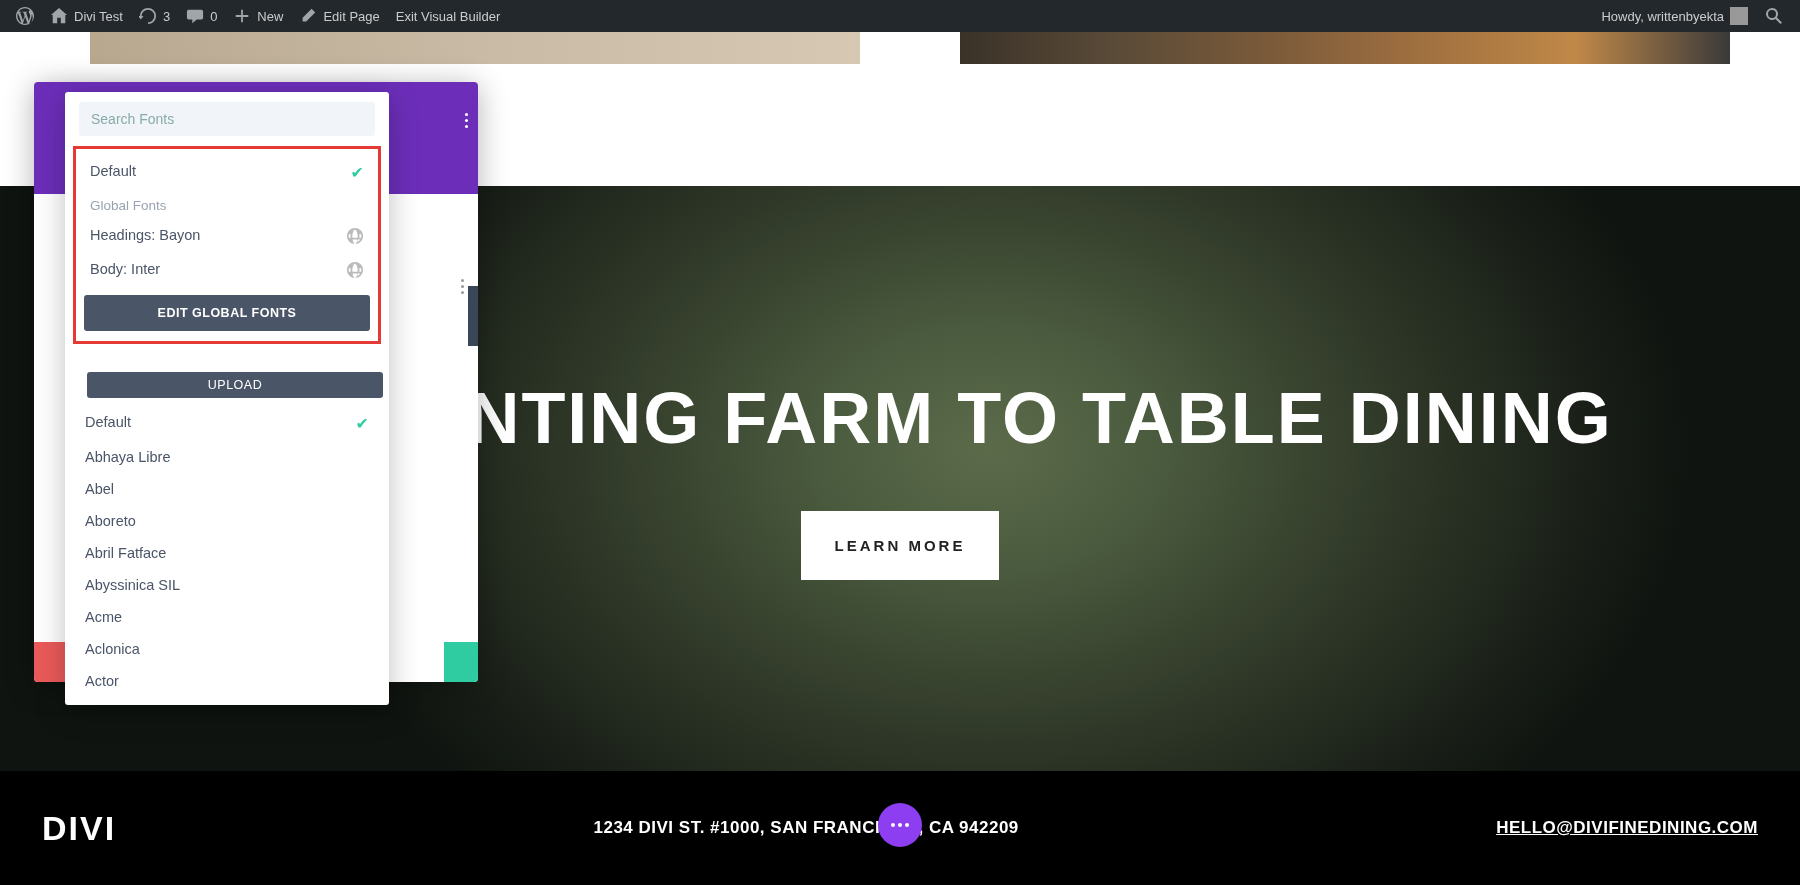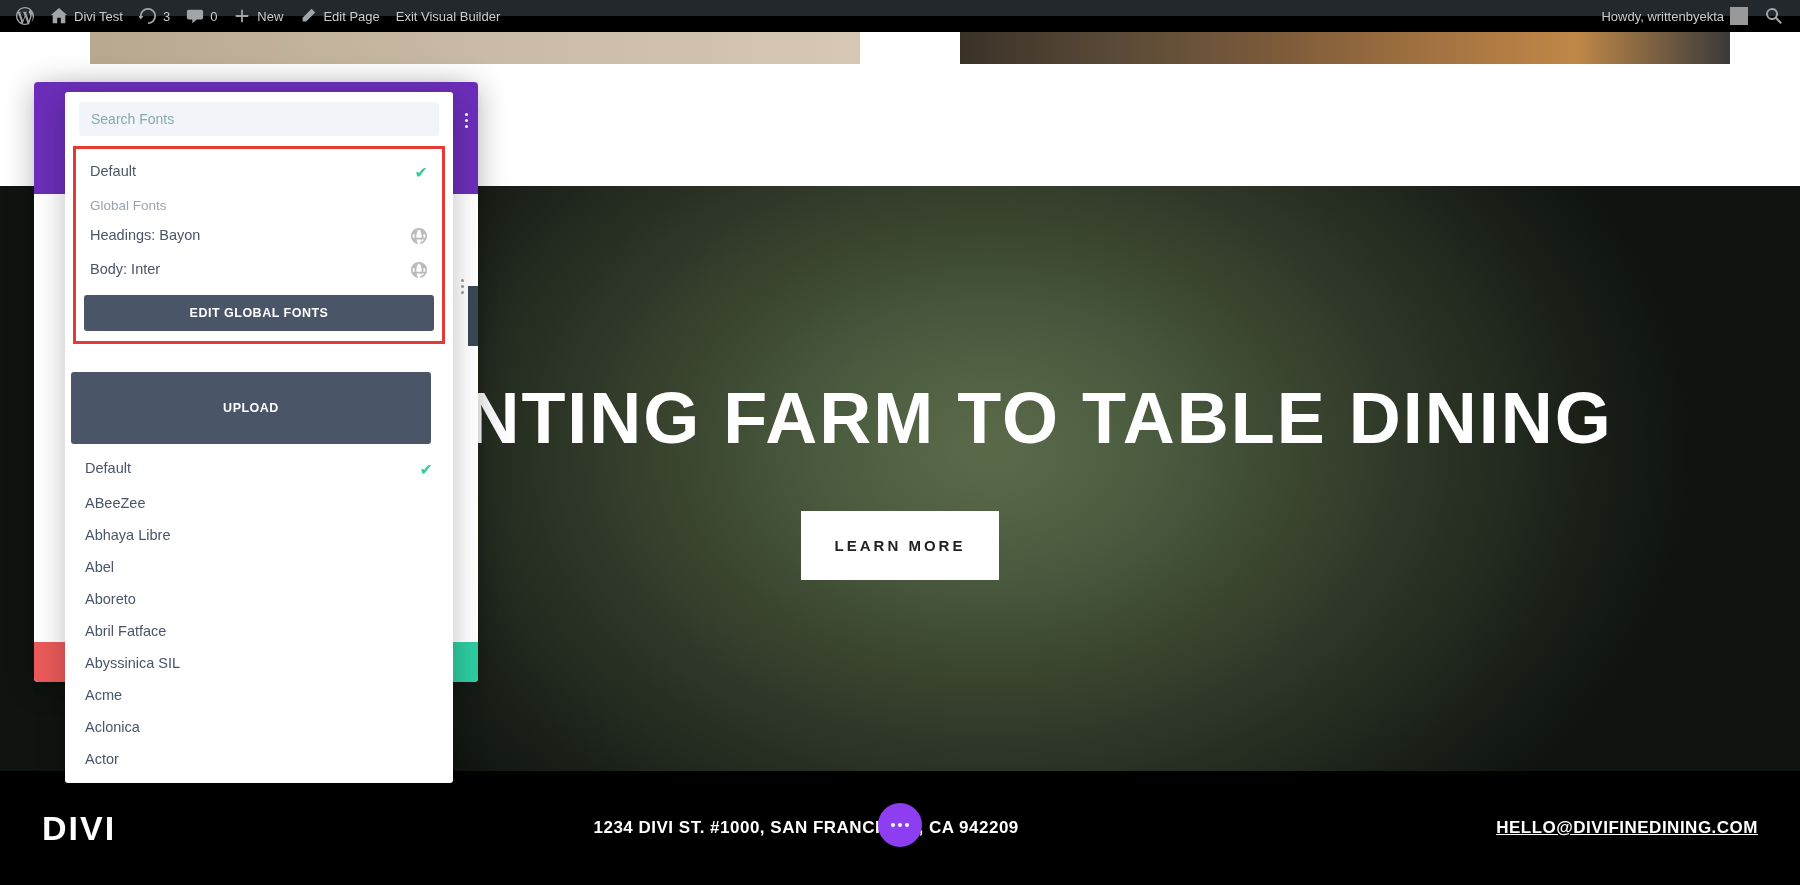--- a/index.html
+++ b/index.html
@@ -1,19 +1,19 @@
 <!DOCTYPE html>
 <html><head>
 <meta charset="utf-8">
 <style>
 * { margin: 0; padding: 0; box-sizing: border-box; }
 body { font-family: -apple-system, BlinkMacSystemFont, "Segoe UI", Helvetica, Arial, sans-serif; width: 1800px; height: 885px; overflow: hidden; background: #000; position: relative; }
 
 
-.wp-admin-bar { position: absolute; top: 0; left: 0; right: 0; height: 16px; background: #23282d; color: #ccc; display: flex; align-items: flex-start; padding: 0 8px; font-size: 13px; z-index: 100; }
+.wp-admin-bar { position: absolute; top: 0; left: 0; right: 0; height: 32px; background: #23282d; color: #ccc; display: flex; align-items: flex-end; padding: 0 8px; font-size: 13px; z-index: 100; }
 .wp-admin-bar .item { display: flex; align-items: center; padding: 0 8px; height: 32px; cursor: pointer; gap: 6px; }
 .wp-admin-bar .spacer { flex: 1; }
 .wp-admin-bar svg { width: 18px; height: 18px; fill: #a0a5aa; }
 .wp-admin-bar .avatar { width: 18px; height: 18px; background: #999; display: inline-block; }
 .wp-admin-bar .search-ic { width: 20px; height: 20px; }
 
 
 .page-wrap { position: absolute; top: 32px; left: 0; right: 0; bottom: 0; background: #fff; }
 .top-strip { height: 32px; background: #fff; position: relative; }
 .top-strip .img-left { position: absolute; left: 90px; top: 0; width: 770px; height: 32px; background: linear-gradient(90deg,#b8a890,#c9baa5,#d6c8b3); }
@@ -38,34 +38,34 @@
 .settings-header { height: 112px; background: #6c2eb9; position: relative; }
 .settings-header .more { position: absolute; top: 20px; right: 10px; color: #fff; }
 .settings-row { position: absolute; top: 176px; left: 0; right: 0; height: 46px; display: flex; align-items: center; justify-content: flex-end; padding-right: 14px; }
 .settings-row .more2 { color: #999; }
 .settings-blue-bar { position: absolute; top: 204px; right: 0; width: 10px; height: 60px; background: #3a4758; }
 .settings-bottom { position: absolute; bottom: 0; left: 0; right: 0; height: 40px; display: flex; }
 .settings-bottom .red { width: 58px; background: #eb5a5a; }
 .settings-bottom .teal { flex: 1; margin-left: 352px; background: #2ecca0; }
 
 
-.font-dropdown { position: absolute; top: 60px; left: 65px; width: 388px; background: #fff; z-index: 40; box-shadow: 0 6px 30px rgba(0,0,0,0.25); border-radius: 3px; padding-bottom: 8px; }
+.font-dropdown { position: absolute; top: 60px; left: 65px; width: 324px; background: #fff; z-index: 40; box-shadow: 0 6px 30px rgba(0,0,0,0.25); border-radius: 3px; padding-bottom: 8px; }
 .font-search { margin: 10px 14px; background: #f1f5f9; border-radius: 3px; padding: 8px 12px; }
 .font-search input { border: none; background: transparent; width: 100%; font-size: 14px; color: #666; outline: none; }
 .font-search input::placeholder { color: #8aa; }
 
 .highlight-box { margin: 4px 8px 0 8px; border: 3px solid #e53935; padding: 6px 8px 10px 8px; }
 .font-item { display: flex; align-items: flex-start; justify-content: space-between; padding: 8px 6px; font-size: 14.5px; color: #4a5568; cursor: pointer; }
 .font-item.selected { color: #4a5568; }
 .font-check { color: #2ecca0; font-size: 16px; }
 .globe-ic { width: 18px; height: 18px; fill: #bbb; }
 .section-label { font-size: 13.5px; color: #9aa4b0; padding: 8px 6px 6px 6px; }
 .edit-global-btn { width: 100%; background: #4a5568; color: #fff; border: none; padding: 11px; font-size: 12.5px; font-weight: 700; letter-spacing: 0.5px; cursor: pointer; border-radius: 3px; margin-top: 8px; }
 
-.upload-btn { margin: 28px 14px 8px 6px; display: block; width: calc(100% - 28px); background: #4a5568; color: #fff; border: none; padding: 29px; font-size: 12.5px; font-weight: 700; letter-spacing: 0.5px; cursor: pointer; border-radius: 3px; }
+.upload-btn { margin: 28px 14px 8px 22px; display: block; width: calc(100% - 28px); background: #4a5568; color: #fff; border: none; padding: 6px; font-size: 12.5px; font-weight: 400; letter-spacing: 0.5px; cursor: pointer; border-radius: 3px; }
 .font-list { padding: 0 14px; }
 .font-list .font-item { padding: 8px 6px; }
 
 .vdots { display: inline-flex; flex-direction: column; gap: 3px; }
 .vdots span { width: 3px; height: 3px; border-radius: 50%; background: currentColor; }
 </style>
 </head>
 <body>
 
 <div class="wp-admin-bar">
@@ -197,23 +197,20 @@
     </div>
 
     <button class="upload-btn">UPLOAD</button>
 
     <div class="font-list">
       <div class="font-item">
         <span>Default</span>
         <span class="font-check">✔</span>
       </div>
       <div class="font-item">
-          <span>ABeeZee</span>
-        </div>
-      <div class="font-item">
           <span>Abhaya Libre</span>
         </div>
       <div class="font-item">
           <span>Abel</span>
         </div>
       <div class="font-item">
           <span>Aboreto</span>
         </div>
       <div class="font-item">
           <span>Abril Fatface</span>

